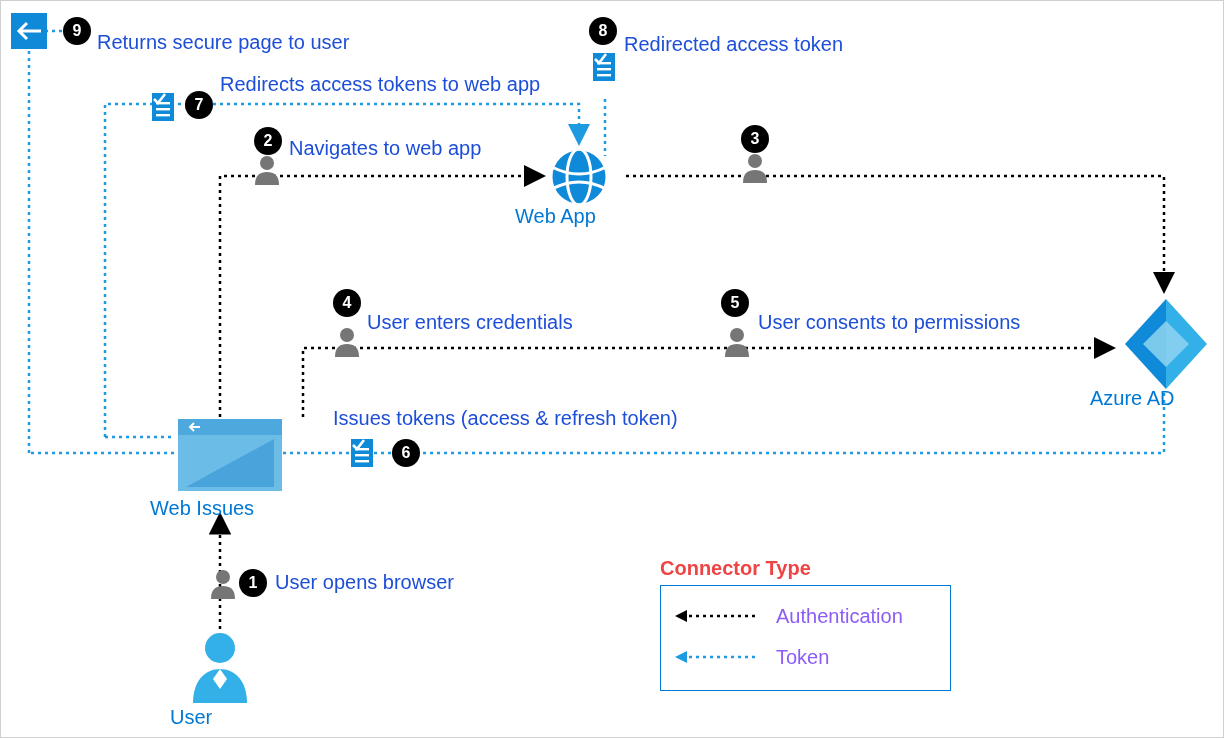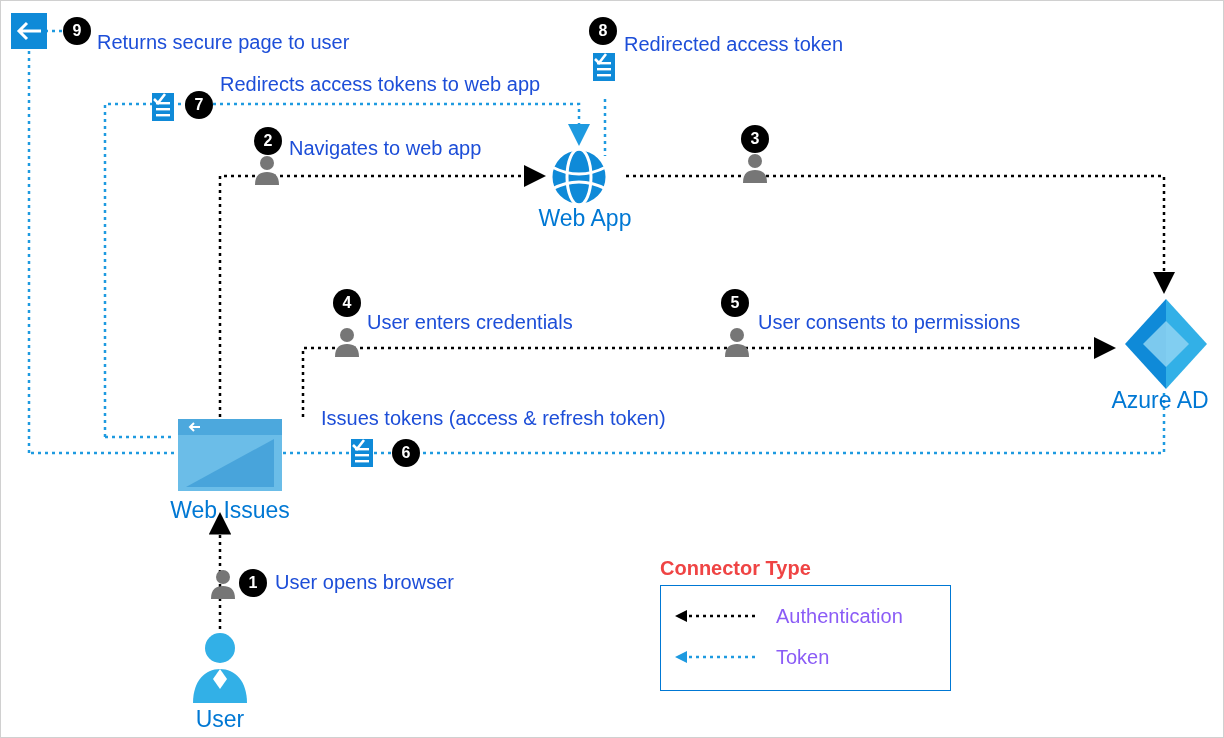--- a/index.html
+++ b/index.html
@@ -31,24 +31,24 @@
     position: absolute;
   }
   .label {
     position: absolute;
     font-size: 20px;
     color: #1d4ed8;
     white-space: nowrap;
   }
   .node-label {
     position: absolute;
-    font-size: 23px;
+    font-size: 20px;
     color: #0078d4;
     white-space: nowrap;
-    text-align: center;
+    text-align: left;
   }
   .step-badge {
     position: absolute;
     width: 28px;
     height: 28px;
     border-radius: 50%;
     background: #000000;
     color: #ffffff;
     font-size: 16px;
     font-weight: bold;
@@ -193,21 +193,21 @@
   <div class="label" style="left:757px; top:310px;">User consents to permissions</div>
 
   <svg class="token-icon" style="left:348px; top:436px;" width="26" height="32" viewBox="0 0 26 32">
     <rect x="2" y="2" width="22" height="28" fill="#0f8ad8"></rect>
     <rect x="6" y="11" width="14" height="2.4" fill="#ffffff"></rect>
     <rect x="6" y="17" width="14" height="2.4" fill="#ffffff"></rect>
     <rect x="6" y="23" width="14" height="2.4" fill="#ffffff"></rect>
     <path d="M4,8 L8,12 L15,3" stroke="#ffffff" stroke-width="2.6" fill="none"></path>
   </svg>
   <div class="step-badge" style="left:391px; top:438px;">6</div>
-  <div class="label" style="left:320px; top:406px;">Issues tokens (access &amp; refresh token)</div>
+  <div class="label" style="left:332px; top:406px;">Issues tokens (access &amp; refresh token)</div>
 
   <svg class="token-icon" style="left:149px; top:90px;" width="26" height="32" viewBox="0 0 26 32">
     <rect x="2" y="2" width="22" height="28" fill="#0f8ad8"></rect>
     <rect x="6" y="11" width="14" height="2.4" fill="#ffffff"></rect>
     <rect x="6" y="17" width="14" height="2.4" fill="#ffffff"></rect>
     <rect x="6" y="23" width="14" height="2.4" fill="#ffffff"></rect>
     <path d="M4,8 L8,12 L15,3" stroke="#ffffff" stroke-width="2.6" fill="none"></path>
   </svg>
   <div class="step-badge" style="left:184px; top:90px;">7</div>
   <div class="label" style="left:219px; top:72px;">Redirects access tokens to web app</div>

